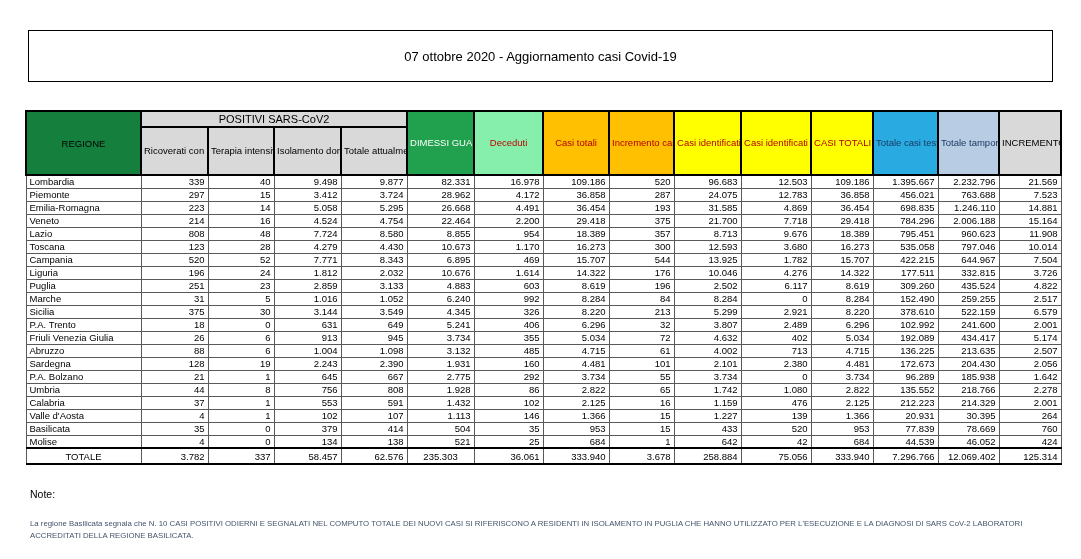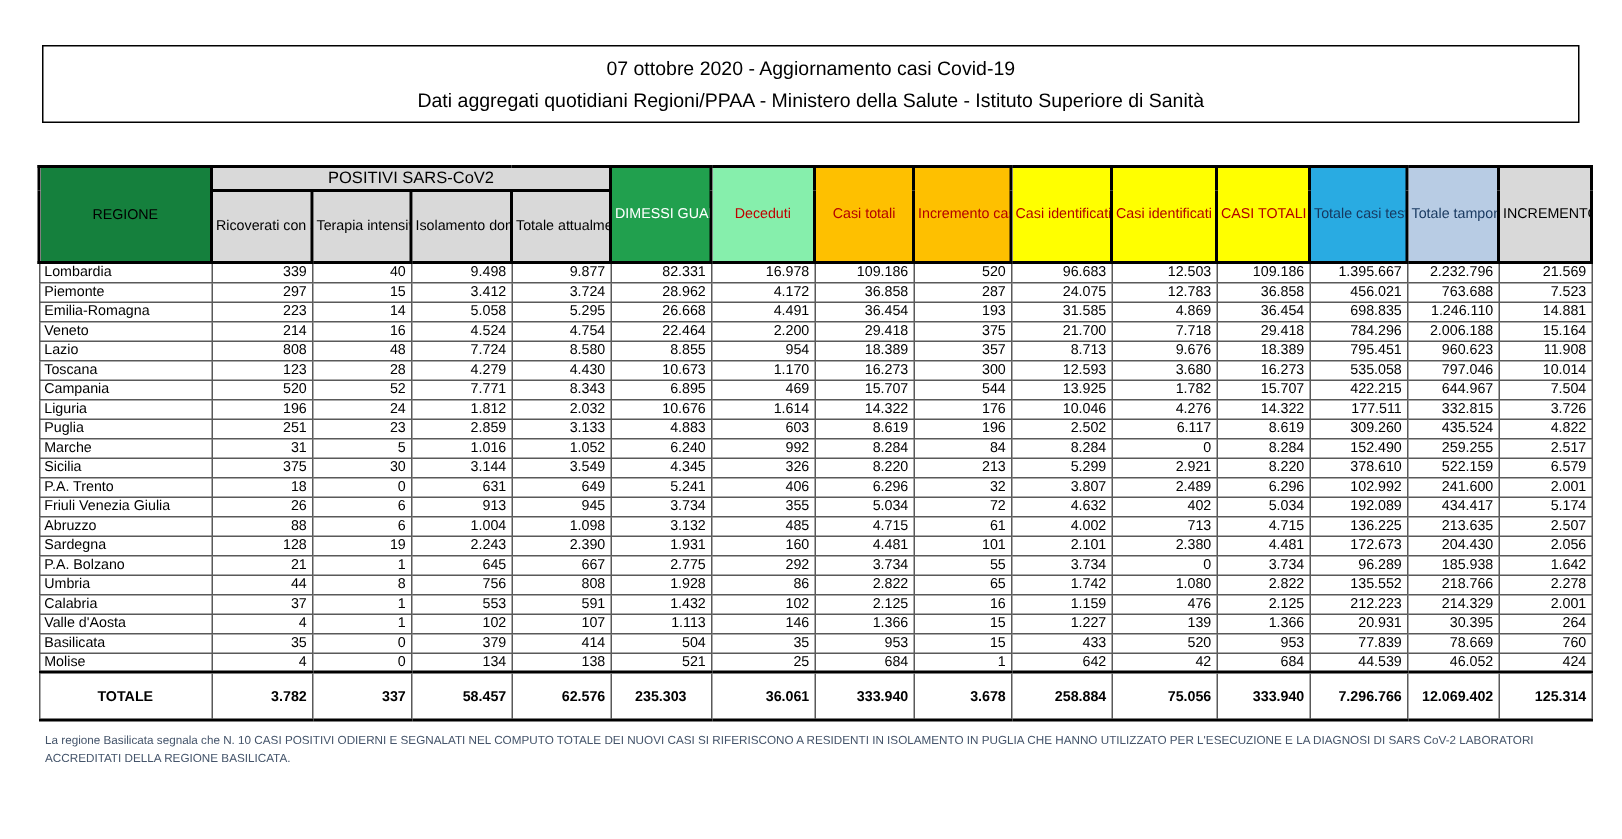--- a/index.html
+++ b/index.html
@@ -33,41 +33,40 @@
   .h-red    { background: #86efac; color: #c00000; }
   .h-orange { background: #fec000; color: #b30000; white-space: normal; }
   .h-yellow { background: #ffff00; color: #b30000; white-space: normal; }
   .h-blue   { background: #29abe2; color: #17375e; white-space: normal; }
   .h-steel  { background: #b8cce4; color: #17375e; white-space: normal; }
 
   table.covid td { height: 13px; padding: 0 3px; color: #000; background: #fff; }
   td.name { text-align: left; }
   td.num  { text-align: right; }
 
-  tr.total-row td { font-weight: bold; border-top: 2px solid #000; border-bottom: 2px solid #000; height: 32px; }
+  tr.total-row td { font-weight: normal; border-top: 2px solid #000; border-bottom: 2px solid #000; height: 16px; }
   td.t-label { background: #a6a6a6; text-align: center; }
   td.t-lgray { background: #d9d9d9; }
   td.t-green { background: #21a04e; text-align: center; }
   td.t-red   { background: #fe0000; color: #c00000; }
   td.t-orange{ background: #fec000; }
   td.t-yellow{ background: #ffff00; }
   td.t-blue  { background: #29abe2; color: #17375e; }
   td.t-steel { background: #b8cce4; color: #17375e; }
   td.t-gray  { background: #d9d9d9; }
 
   .notes { position: absolute; left: 30px; top: 488px; width: 1030px; }
   .notes-label { font-size: 10.5px; color: #000; margin-bottom: 18px; }
   .note-line { font-size: 7.8px; color: #44546a; line-height: 1.5; }
 </style>
 </head>
 <body>
 
 <div class="title-box">
   <div class="title-line">07 ottobre 2020 - Aggiornamento casi Covid-19</div>
-  <div class="title-line">Dati aggregati quotidiani Regioni/PPAA - Ministero della Salute - Istituto Superiore di Sanità</div>
 </div>
 
 <table class="covid">
   <colgroup>
     <col style="width:115px">
       <col style="width:67px">
       <col style="width:66px">
       <col style="width:67px">
       <col style="width:66px">
     <col style="width:67px">
@@ -475,14 +474,15 @@
         <td class="num t-yellow">75.056</td>
         <td class="num t-yellow">333.940</td>
         <td class="num t-blue">7.296.766</td>
         <td class="num t-steel">12.069.402</td>
         <td class="num t-gray">125.314</td>
       </tr>
     </tbody>
 </table>
 
 <div class="notes">
+  <div class="notes-label">Note:</div>
   <div class="note-line">La regione Basilicata segnala che N. 10 CASI POSITIVI ODIERNI E SEGNALATI NEL COMPUTO TOTALE DEI NUOVI CASI SI RIFERISCONO A RESIDENTI IN ISOLAMENTO IN PUGLIA CHE HANNO UTILIZZATO PER L'ESECUZIONE E LA DIAGNOSI DI SARS CoV-2 LABORATORI ACCREDITATI DELLA REGIONE BASILICATA.</div>
 </div>
 
 </body></html>

